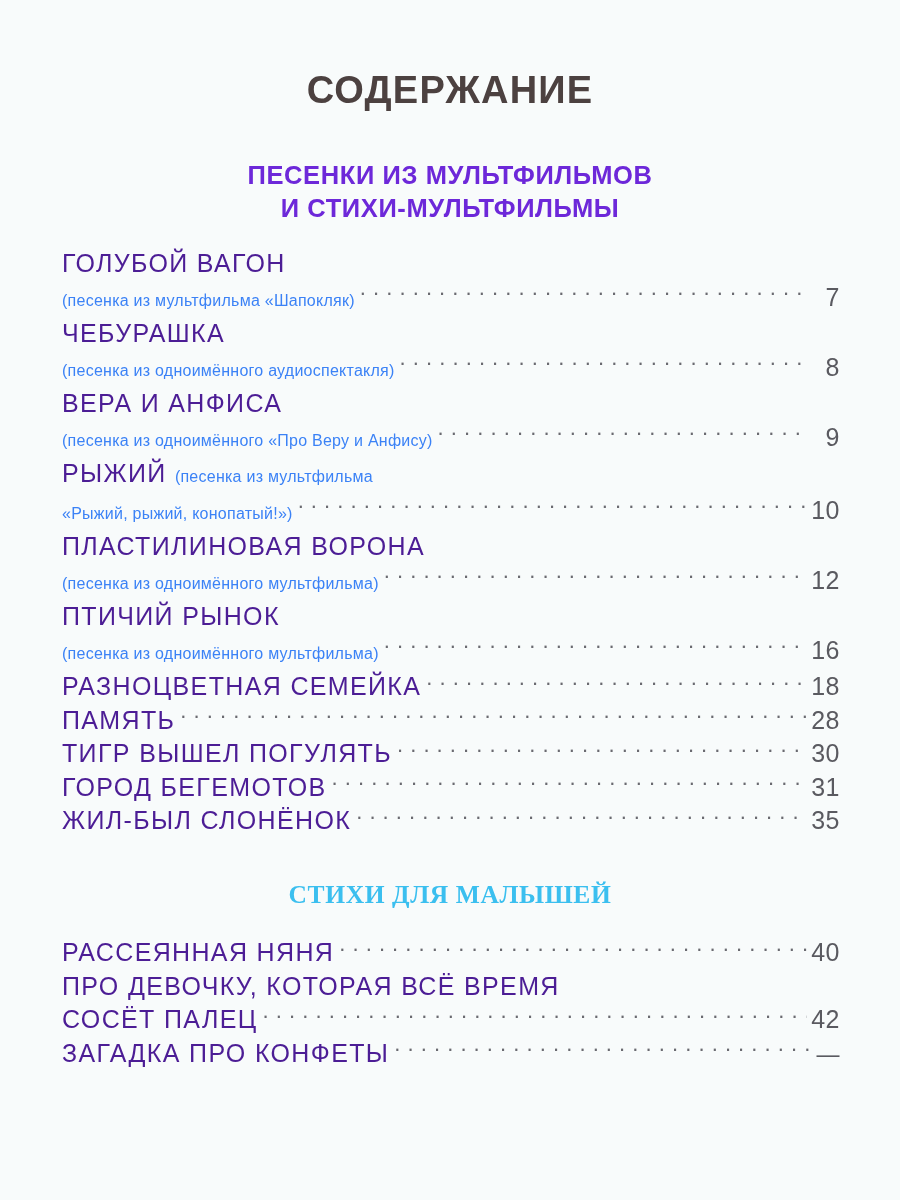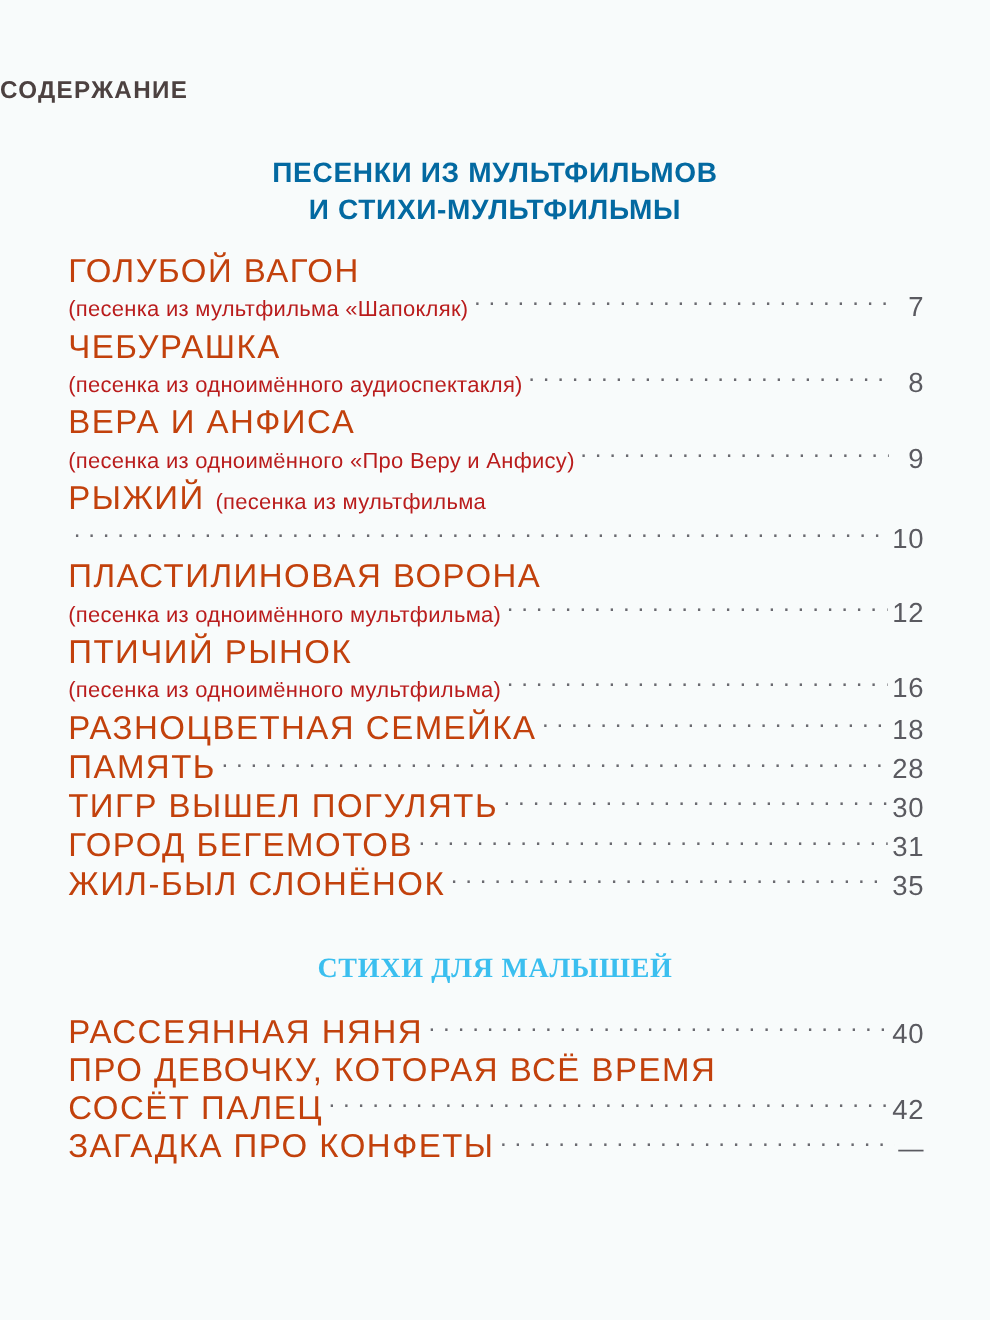--- a/index.html
+++ b/index.html
@@ -16,41 +16,41 @@
   }
 
   .page {
     position: absolute;
     inset: 0;
     padding: 0;
   }
 
   
   .doc-title {
-    text-align: left;
+    text-align: center;
     font-weight: bold;
-    font-size: 22px;
+    font-size: 38px;
     letter-spacing: 1.2px;
     color: #4c4140;
     margin: 0;
     padding-top: 70px;
     line-height: 1.1;
   }
 
   
   .section-header {
     text-align: center;
     font-weight: bold;
     font-size: 25.5px;
     letter-spacing: 0.6px;
     line-height: 1.32;
     margin: 0;
     white-space: pre-line;
   }
-  .section-header.coral { color: #0369a1; }
+  .section-header.coral { color: #6d28d9; }
   .section-header.blue  { color: #3bbfef; font-family: Liberation Serif, serif; }
 
   #section-0-header { padding-top: 47px; }
   #section-1-header { padding-top: 40px; }
 
   
   .entries {
     margin: 0;
     padding: 0;
     list-style: none;
@@ -66,29 +66,29 @@
   
   .line {
     display: flex;
     align-items: baseline;
     width: 100%;
     line-height: 33.5px;
     white-space: pre;
   }
 
   .t-title {
-    font-size: 30px;
+    font-size: 25px;
     letter-spacing: 1.35px;
-    color: #c2410c;
+    color: #4c1d95;
     flex: 0 0 auto;
   }
   .t-sub {
-    font-size: 20px;
+    font-size: 16px;
     letter-spacing: 0.25px;
-    color: #b91c1c;
+    color: #3b82f6;
     flex: 0 0 auto;
   }
 
   
   .leader {
     flex: 1 1 auto;
     overflow: hidden;
     height: 1em;
     position: relative;
     margin: 0 4px 0 5px;
@@ -139,21 +139,21 @@
       <li class="entry">
         <div class="line plain"><span class="t-title">ЧЕБУРАШКА</span></div>
         <div class="line"><span class="t-sub">(песенка из одноимённого аудиоспектакля)</span><span class="leader"></span><span class="pageno">8</span></div>
       </li>
       <li class="entry">
         <div class="line plain"><span class="t-title">ВЕРА И АНФИСА</span></div>
         <div class="line"><span class="t-sub">(песенка из одноимённого «Про Веру и Анфису)</span><span class="leader"></span><span class="pageno">9</span></div>
       </li>
       <li class="entry">
         <div class="line plain"><span class="t-title">РЫЖИЙ </span><span class="t-sub">(песенка из мультфильма</span></div>
-        <div class="line"><span class="leader"></span><span class="pageno">10</span></div>
+        <div class="line"><span class="t-sub">«Рыжий, рыжий, конопатый!»)</span><span class="leader"></span><span class="pageno">10</span></div>
       </li>
       <li class="entry">
         <div class="line plain"><span class="t-title">ПЛАСТИЛИНОВАЯ ВОРОНА</span></div>
         <div class="line"><span class="t-sub">(песенка из одноимённого мультфильма)</span><span class="leader"></span><span class="pageno">12</span></div>
       </li>
       <li class="entry">
         <div class="line plain"><span class="t-title">ПТИЧИЙ РЫНОК</span></div>
         <div class="line"><span class="t-sub">(песенка из одноимённого мультфильма)</span><span class="leader"></span><span class="pageno">16</span></div>
       </li>
       <li class="entry">

